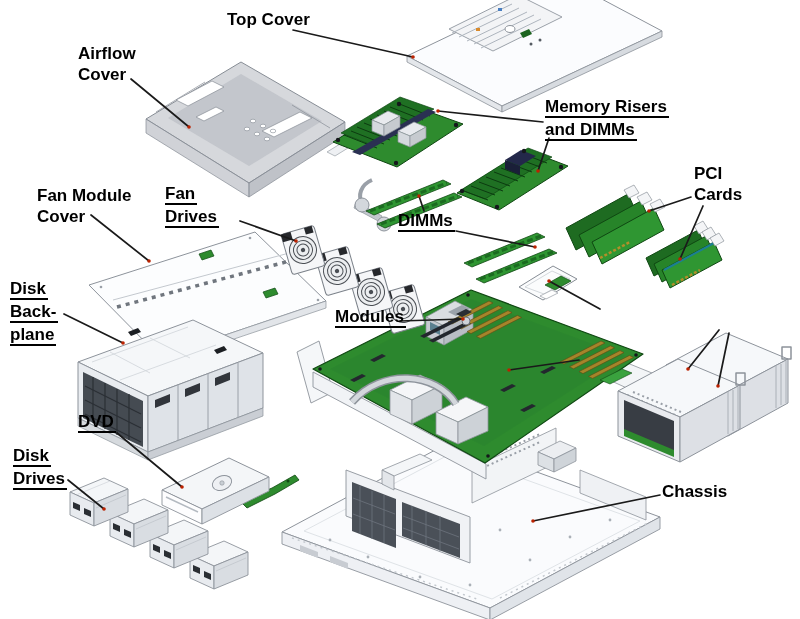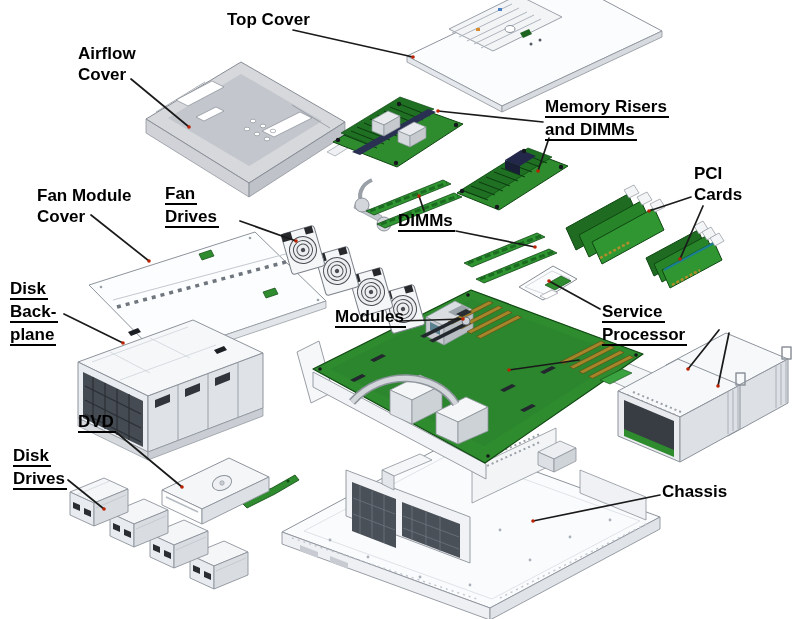--- a/index.html
+++ b/index.html
@@ -512,24 +512,20 @@
     <span>Cards</span>
   </div>
   <div class="lbl u" style="left:10px;top:279px">
     <span>Disk</span>
     <span>Back-</span>
     <span>plane</span>
   </div>
   <div class="lbl u" style="left:335px;top:307px">
     <span>Modules</span>
   </div>
-  <div class="lbl u" style="left:602px;top:302px">
-    <span>Service</span>
-    <span>Processor</span>
-  </div>
   <div class="lbl u" style="left:78px;top:412px">
     <span>DVD</span>
   </div>
   <div class="lbl u" style="left:13px;top:446px">
     <span>Disk</span>
     <span>Drives</span>
   </div>
   <div class="lbl" style="left:662px;top:481px">
     <span>Chassis</span>
   </div>

